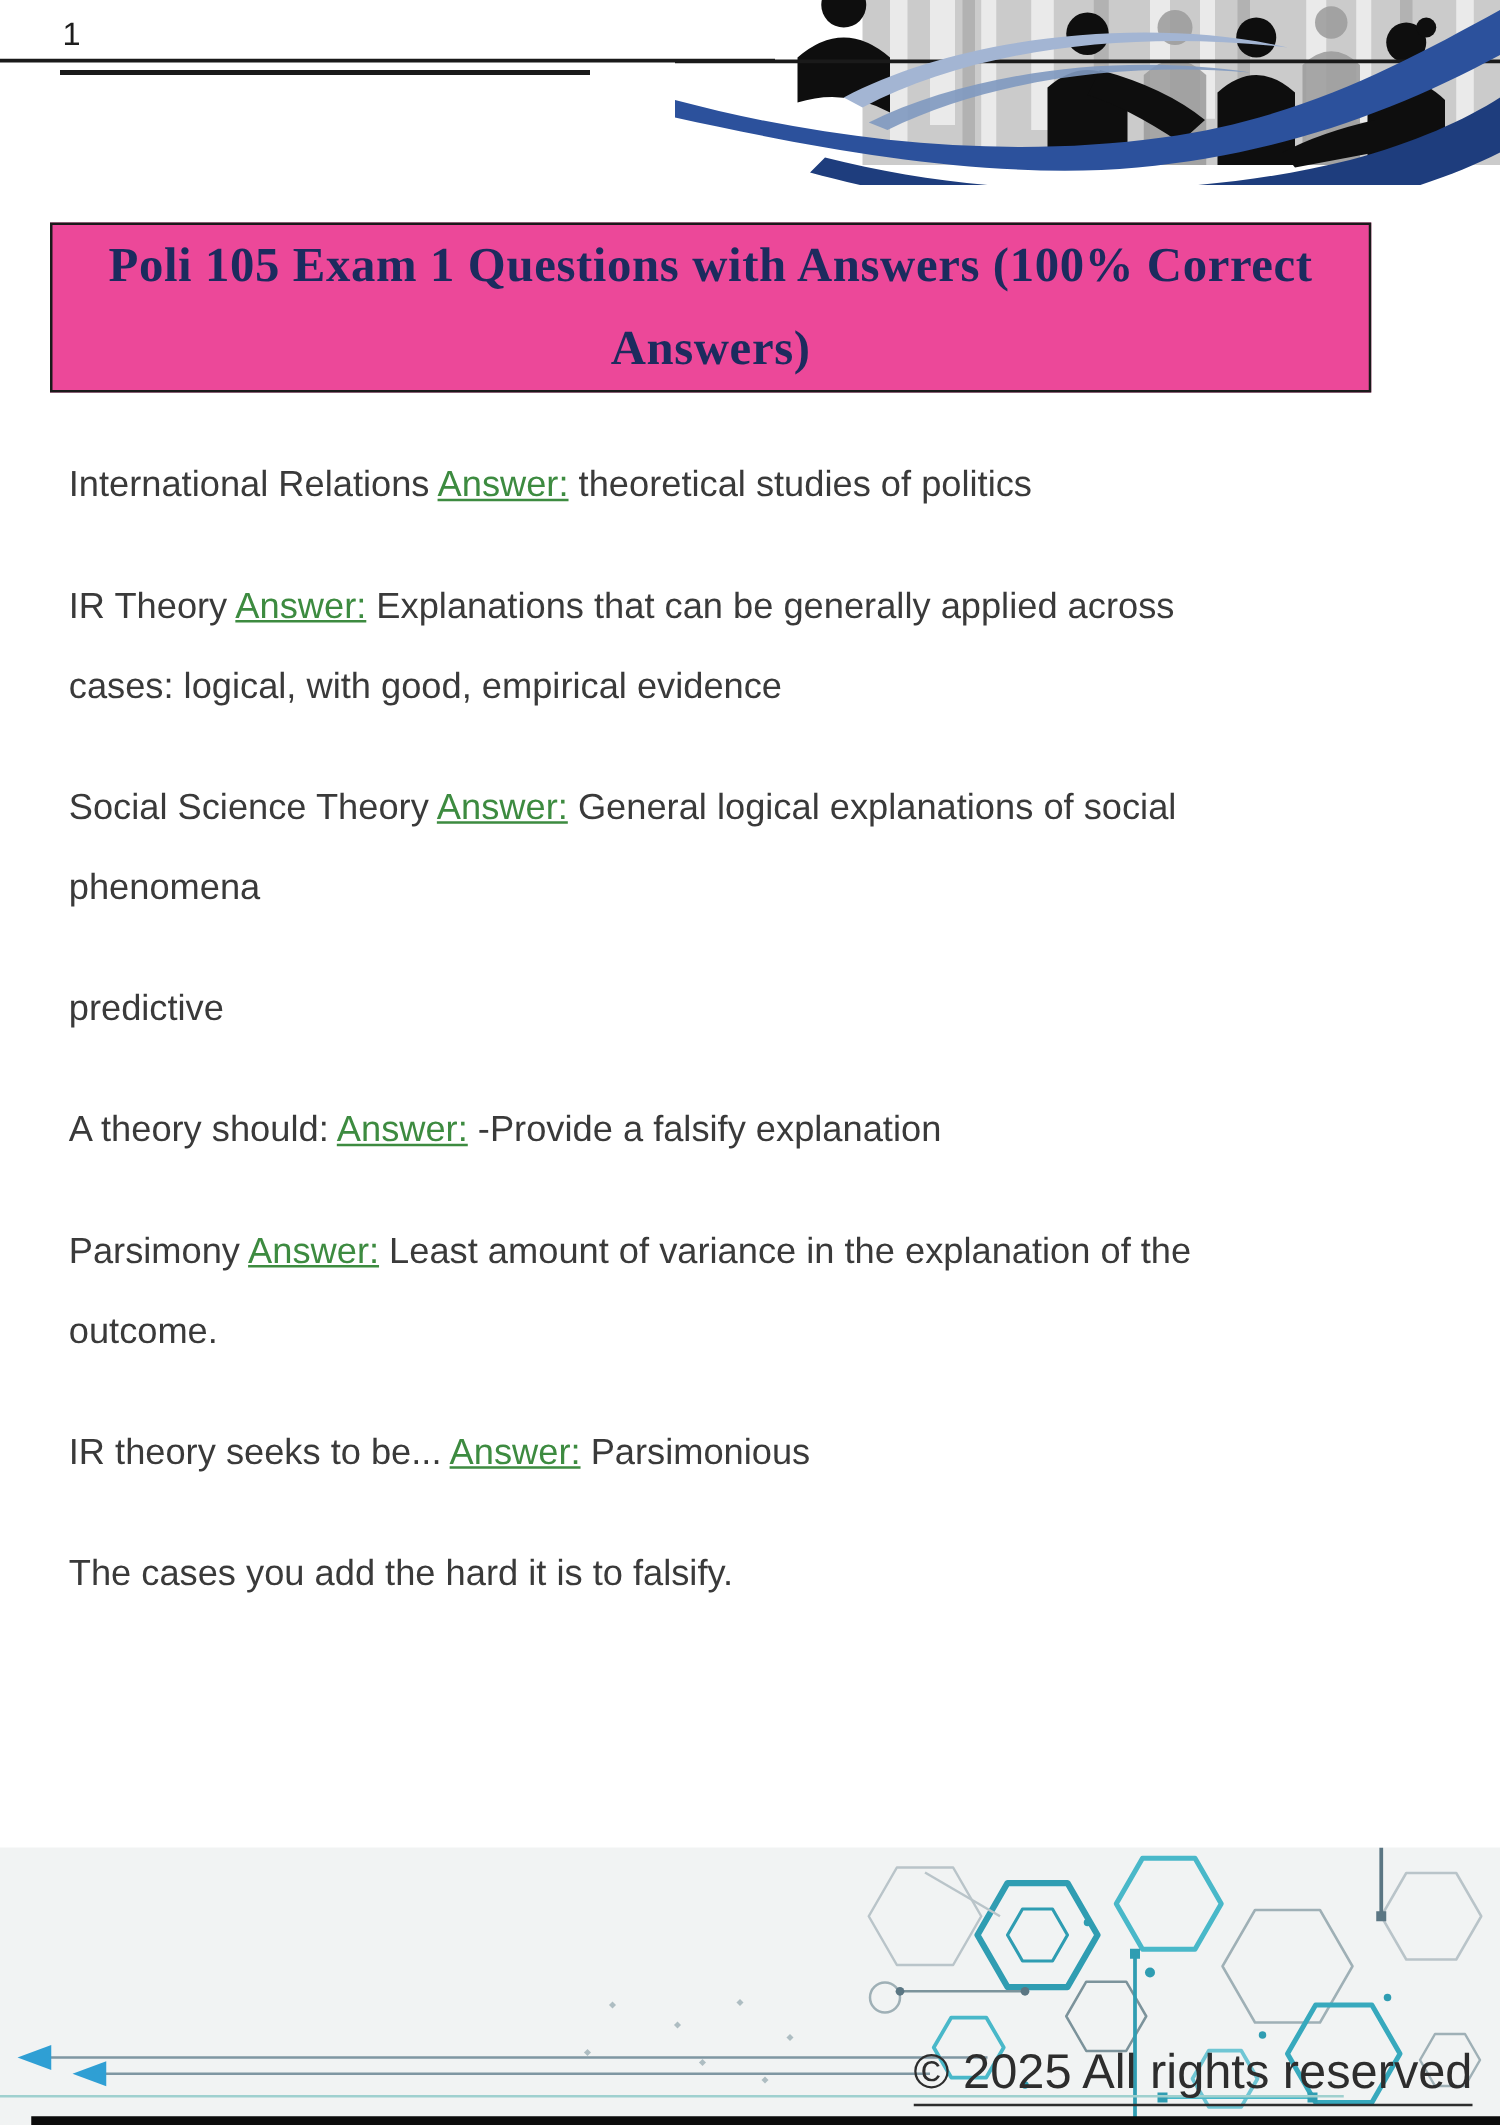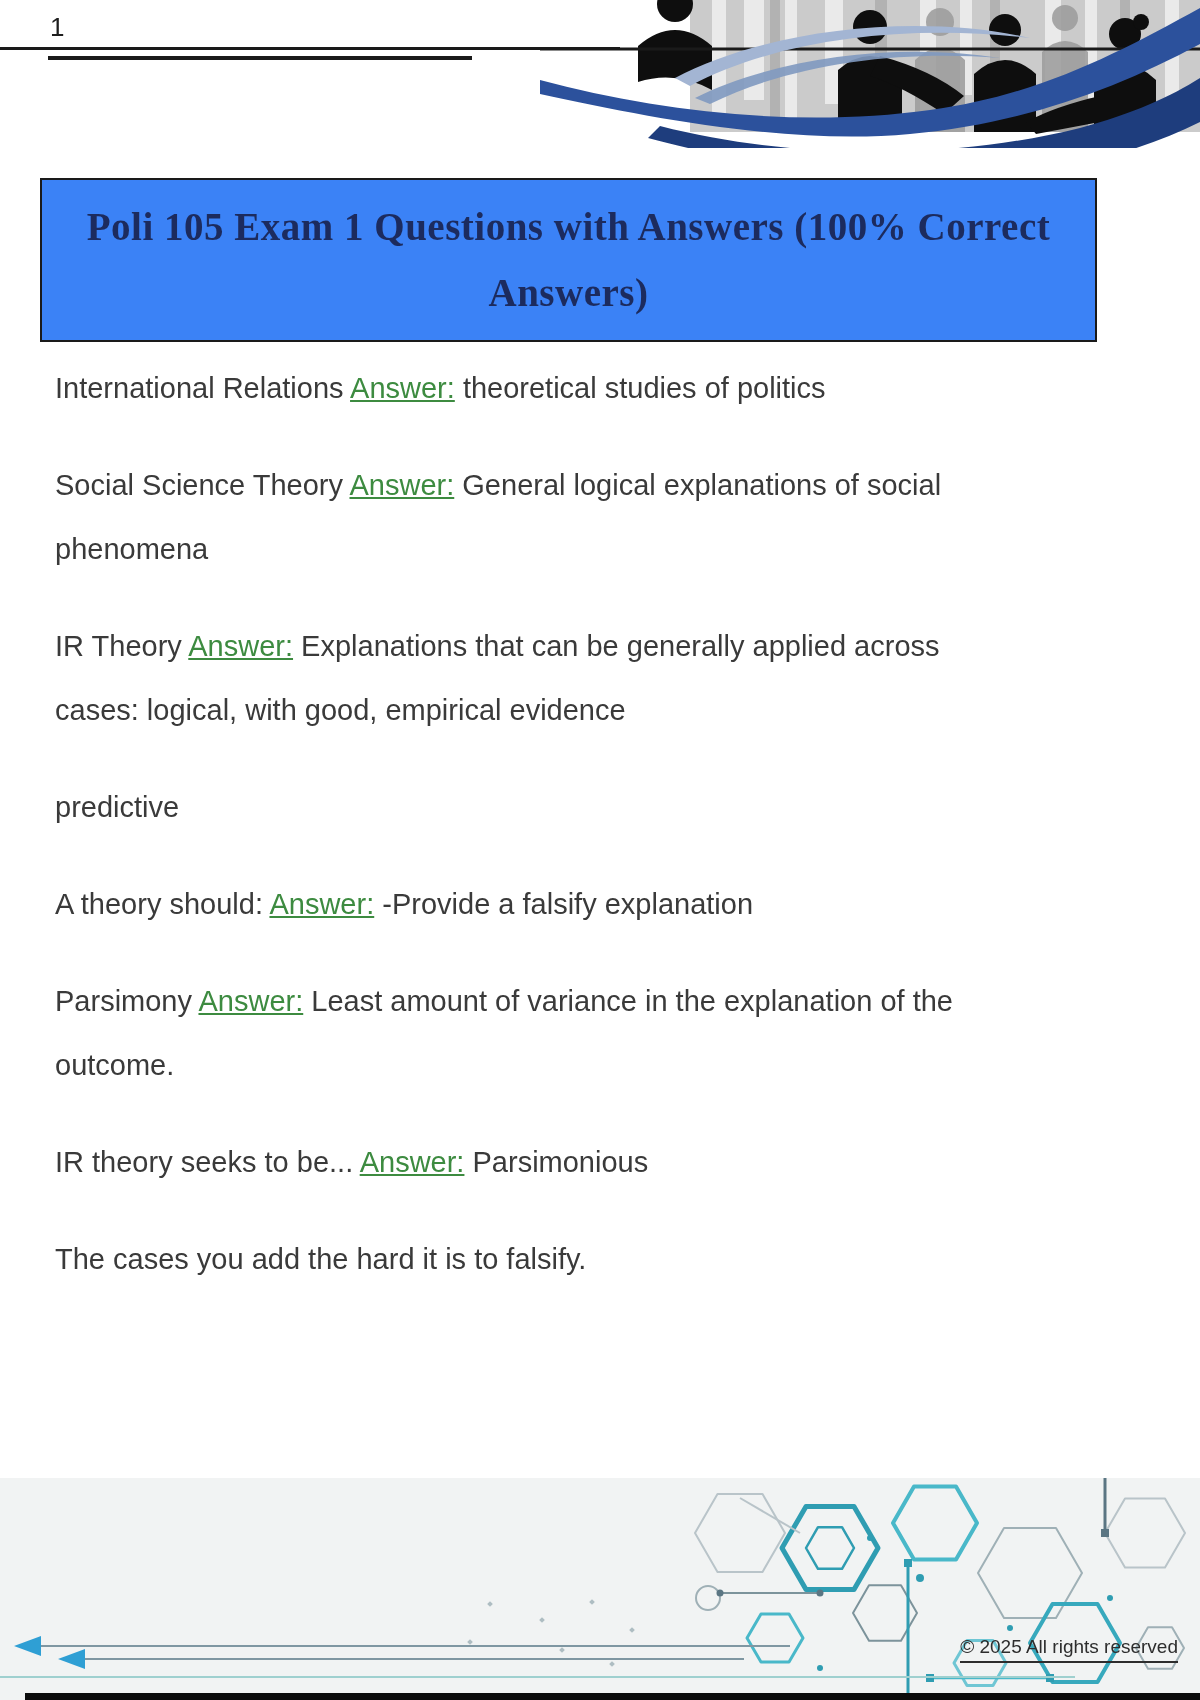--- a/index.html
+++ b/index.html
@@ -16,21 +16,21 @@
   }
   .short-rule{
     position:absolute;left:48px;top:56px;width:424px;height:4px;background:#1a1a1a;
   }
   .header-art{
     position:absolute;top:0;right:0;width:660px;height:148px;
   }
   
   .title-box{
     position:absolute;left:40px;top:178px;width:1013px;
-    border:2px solid #1a1a1a;padding:14px 20px;background:#3b82f6;
+    border:2px solid #1a1a1a;padding:0 20px;background:#ec4899;
   }
   .title-text{
     text-align:center;font-family:"Liberation Serif",serif;font-weight:bold;
     font-size:39px;line-height:66px;color:#1c2b5e;letter-spacing:.5px;
   }
   
   .qa-body{
     position:absolute;left:55px;top:340px;width:960px;
   }
   .qa-body p{
@@ -64,21 +64,21 @@
   }
   .arrow-head-2{
     position:absolute;left:58px;top:1649px;width:0;height:0;
     border-top:10px solid transparent;border-bottom:10px solid transparent;
     border-right:27px solid #2f9fd4;
   }
   .thin-teal-line{
     position:absolute;left:0;top:1676px;width:1075px;height:2px;background:#9fd0cf;
   }
   .copyright{
-    position:absolute;right:22px;top:1636px;font-size:19px;color:#2d2d2d;
+    position:absolute;right:22px;top:1636px;font-size:39px;color:#2d2d2d;
     border-bottom:2px solid #2d2d2d;padding-bottom:3px;z-index:5;
   }
   .bottom-bar{
     position:absolute;left:25px;bottom:0;width:1175px;height:7px;background:#0c0c0c;z-index:6;
   }
 </style>
 </head>
 <body>
 
 <div class="page-number">1</div>
@@ -140,28 +140,28 @@
   <div class="title-text">Poli 105 Exam 1 Questions with Answers (100% Correct Answers)</div>
 </div>
 
 <div class="qa-body">
   <p>
     <span>International Relations</span>
     <span class="answer-label">Answer:</span>
     <span>theoretical studies of politics</span>
   </p>
   <p>
+    <span>IR Theory</span>
+    <span class="answer-label">Answer:</span>
+    <span>Explanations that can be generally applied across cases: logical, with good, empirical evidence</span>
+  </p>
+  <p>
     <span>Social Science Theory</span>
     <span class="answer-label">Answer:</span>
     <span>General logical explanations of social phenomena</span>
-  </p>
-  <p>
-    <span>IR Theory</span>
-    <span class="answer-label">Answer:</span>
-    <span>Explanations that can be generally applied across cases: logical, with good, empirical evidence</span>
   </p>
   <p>
     <span>predictive</span>
   </p>
   <p>
     <span>A theory should:</span>
     <span class="answer-label">Answer:</span>
     <span>-Provide a falsify explanation</span>
   </p>
   <p>

